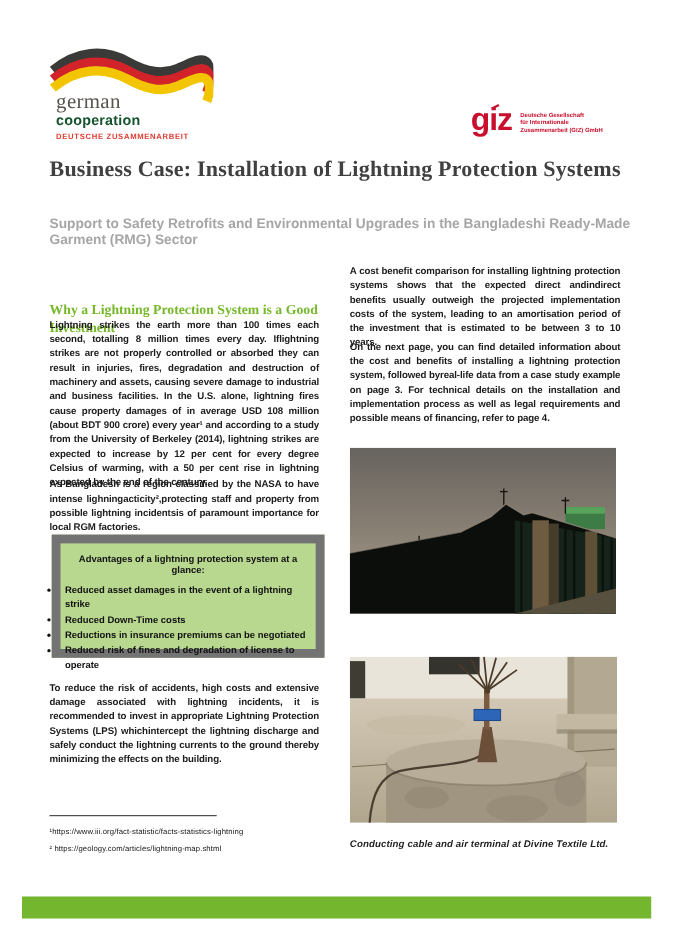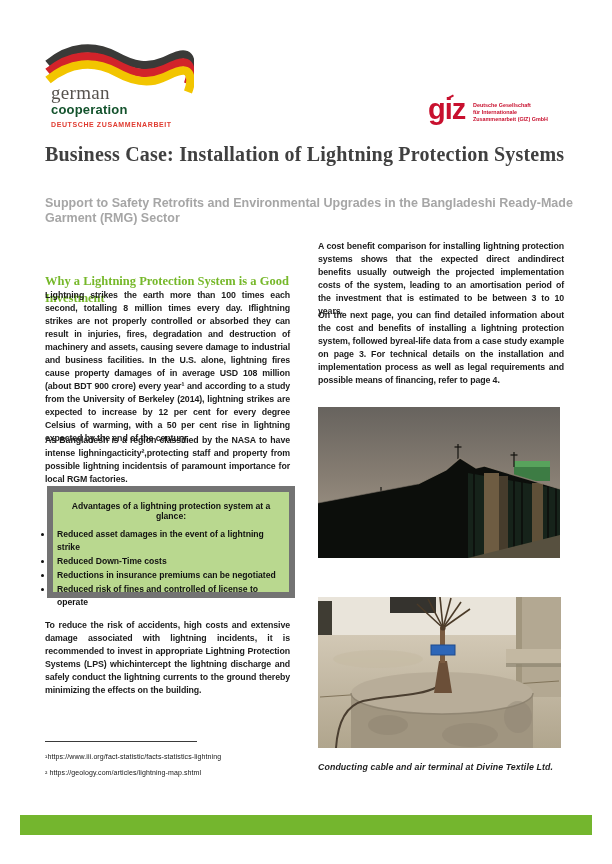--- a/index.html
+++ b/index.html
@@ -35,21 +35,21 @@
   
   .col-heading { left:45px; top:241px; width:245px;
     font-family:"Liberation Serif", serif; font-weight:700; font-size:12.5px;
     line-height:17px; color:#76b82a;margin-top:32px; }
   .body-p { width:245px; font-size:8.8px; line-height:13px; font-weight:700;
     color:#1c1c1c; text-align:justify; letter-spacing:-0.1px; }
   .rp { width:246px; }
 
   
   .adv-box { left:47px; top:486px; width:248px; height:112px;
-    background:#b9d88f; border:6px solid #737373; }
+    background:#b9d88f; border:8px solid #737373; }
   .adv-title { margin-top:9px; text-align:center; font-size:8.6px;
     font-weight:700; color:#111; padding:0 12px; }
   .adv-list { margin:7px 0 0 0; }
   .adv-list li { font-size:8.6px; line-height:13px; font-weight:700;
     color:#111; padding-left:4px; margin-bottom:1px; }
 
   
   .fn-rule { left:45px; top:741px; width:152px; border-top:1px solid #3a3a3a; height:0; }
   .footnote { left:45px; width:260px; font-size:7px; color:#141414; letter-spacing:.1px; }
 
@@ -91,21 +91,21 @@
   <h3 class="abs col-heading">Why a Lightning Protection System is a Good Investment</h3>
   <p class="abs body-p" style="left:45px; top:289px;">Lightning strikes the earth more than 100 times each second, totalling 8 million times every day. Iflightning strikes are not properly controlled or absorbed they can result in injuries, fires, degradation and destruction of machinery and assets, causing severe damage to industrial and business facilities. In the U.S. alone, lightning fires cause property damages of in average USD 108 million (about BDT 900 crore) every year¹ and according to a study from the University of Berkeley (2014), lightning strikes are expected to increase by 12 per cent for every degree Celsius of warming, with a 50 per cent rise in lightning expected by the end of the century.</p>
   <p class="abs body-p" style="left:45px; top:434px;">As Bangladesh is a region classified by the NASA to have intense lighningacticity²,protecting staff and property from possible lightning incidentsis of paramount importance for local RGM factories.</p>
 
   <div class="abs adv-box">
     <div class="adv-title">Advantages of a lightning protection system at a glance:</div>
     <ul class="adv-list">
       <li>Reduced asset damages in the event of a lightning strike</li>
       <li>Reduced Down-Time costs</li>
       <li>Reductions in insurance premiums can be negotiated</li>
-      <li>Reduced risk of fines and controlled of license to operate</li>
+      <li>Reduced risk of fines and degradation of license to operate</li>
     </ul>
   </div>
 
   <p class="abs body-p" style="left:45px; top:619px;">To reduce the risk of accidents, high costs and extensive damage associated with lightning incidents, it is recommended to invest in appropriate Lightning Protection Systems (LPS) whichintercept the lightning discharge and safely conduct the lightning currents to the ground thereby minimizing the effects on the building.</p>
 
   <div class="abs fn-rule"></div>
   <div class="abs footnote" style="top:753px;">¹https://www.iii.org/fact-statistic/facts-statistics-lightning</div>
   <div class="abs footnote" style="top:769px;">² https://geology.com/articles/lightning-map.shtml</div>
 
   <p class="abs body-p rp" style="left:318px; top:240px;">A cost benefit comparison for installing lightning protection sys­tems shows that the expected direct andindirect benefits usually outweigh the projected implementation costs of the system, leading to an amortisation period of the investment that is esti­mated to be between 3 to 10 years.</p>

